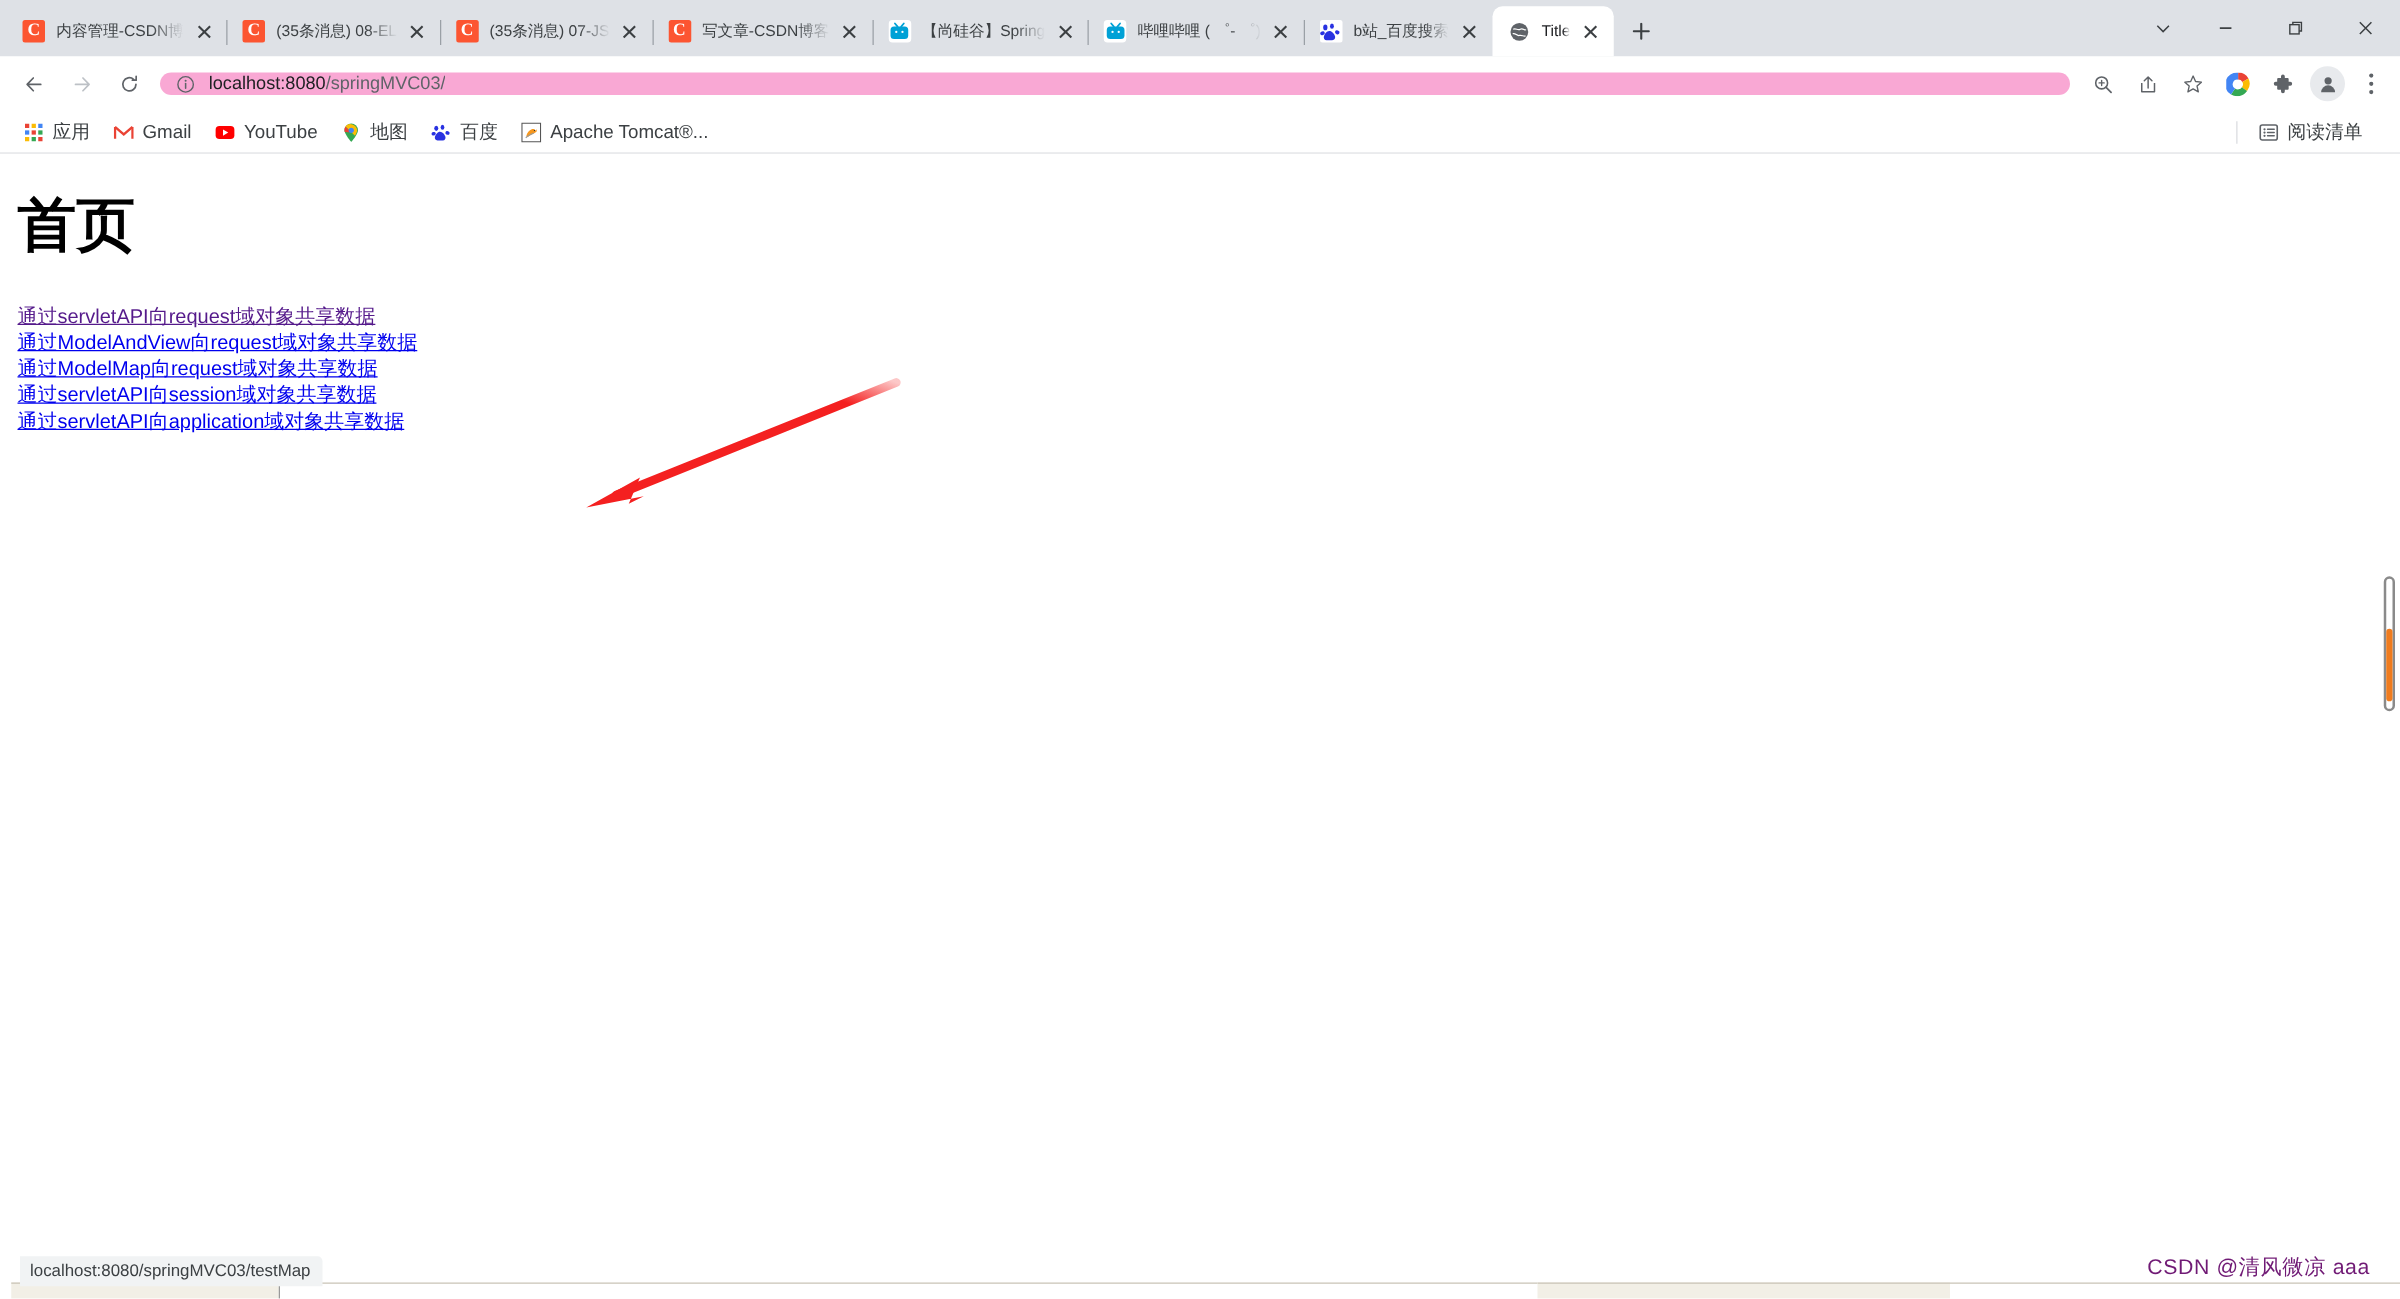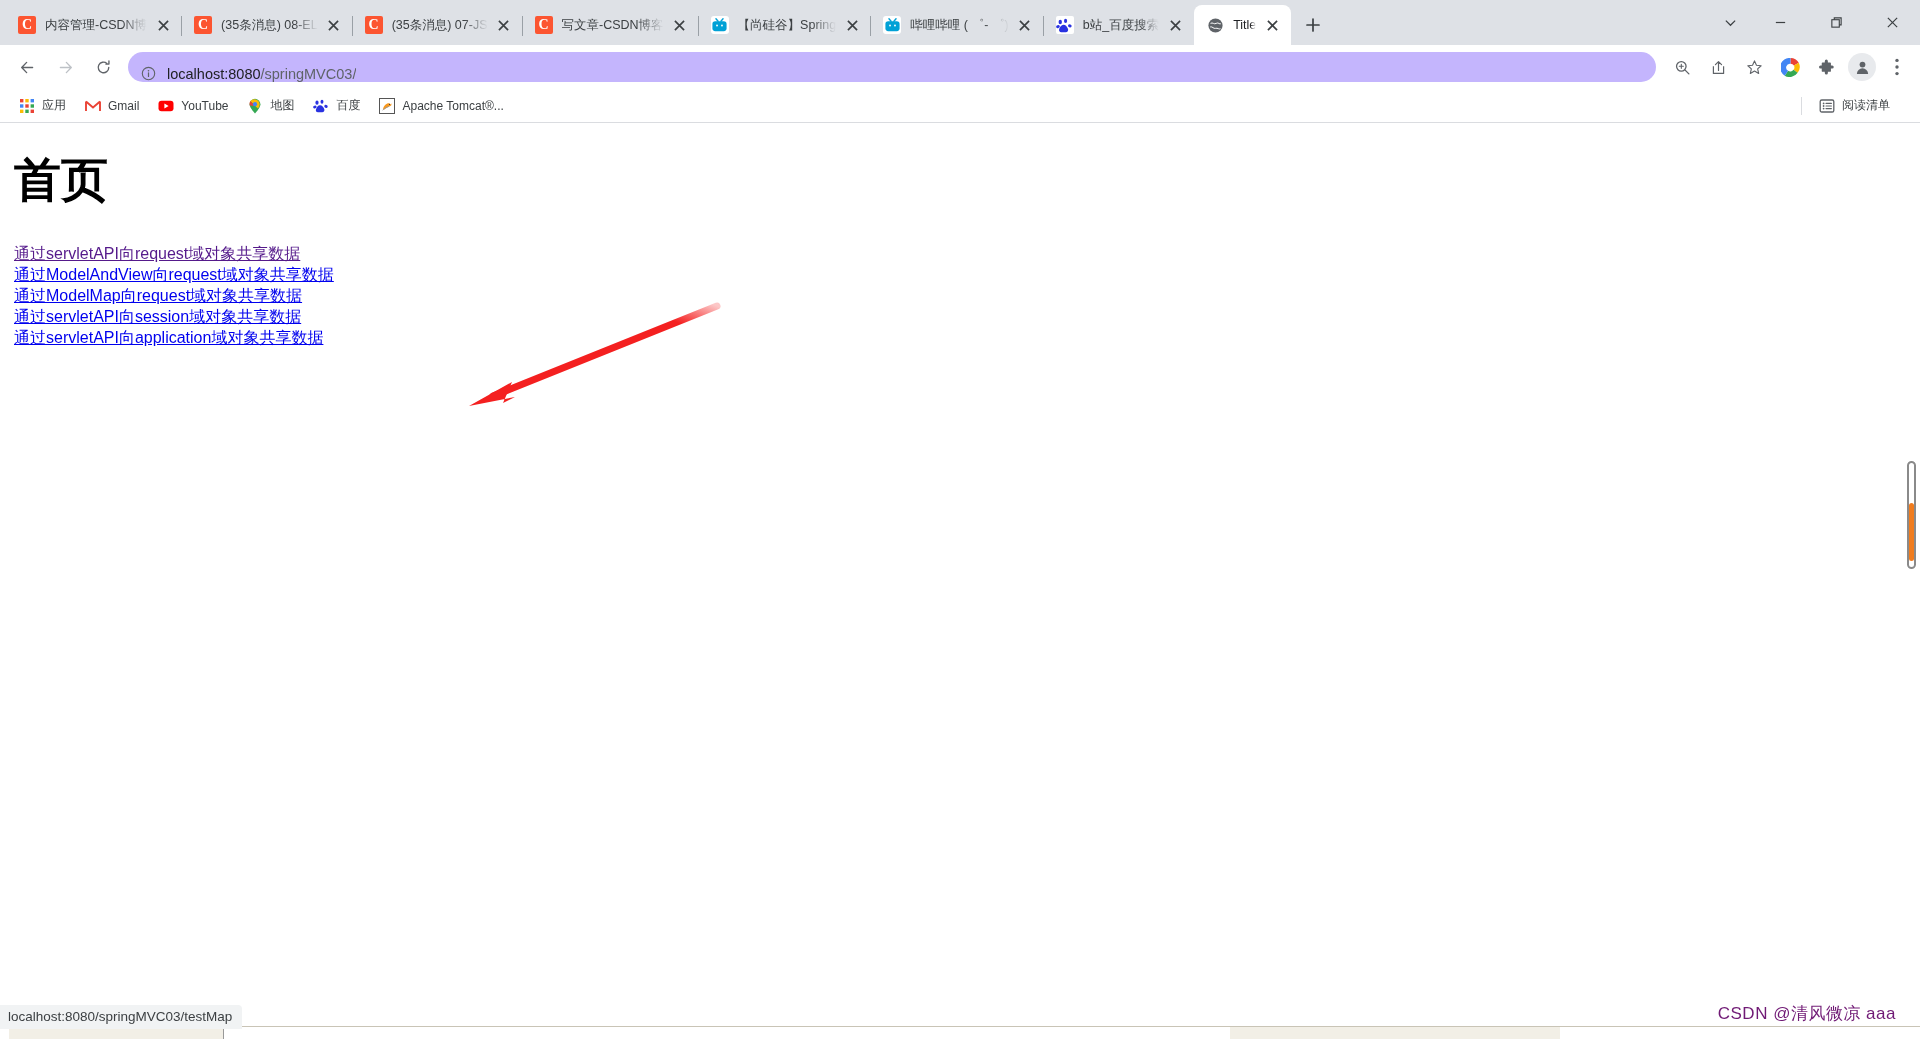--- a/index.html
+++ b/index.html
@@ -109,24 +109,24 @@
   }
   .nav-btn {
     width: 32px; height: 32px; margin: 0 3px;
     display: flex; align-items: center; justify-content: center;
     border-radius: 50%; color: #5f6368; cursor: pointer;
   }
   .nav-btn svg { width: 17px; height: 17px; }
   .nav-btn.disabled { color: #bdc1c6; }
   .omnibox {
     flex: 1 1 auto;
-    height: 30px;
-    background: #c4b5fd;
+    height: 18px;
+    background: #f9a8d4;
     border-radius: 16px;
-    display: flex; align-items: flex-end;
+    display: flex; align-items: center;
     margin: 0 8px 0 6px;
     padding: 0 12px;
     min-width: 0;
   }
   .omnibox .info-icon {
     width: 17px; height: 17px; flex: 0 0 17px;
     margin-right: 10px; color: #5f6368;
     display: flex; align-items: center; justify-content: center;
   }
   .omnibox .info-icon svg { width: 15px; height: 15px; }
@@ -170,21 +170,21 @@
     height: 26px; padding: 0 8px;
     border-radius: 4px; cursor: pointer;
     margin-right: 2px;
   }
   .bm-ico {
     width: 17px; height: 17px; flex: 0 0 17px;
     margin-right: 7px;
     display: flex; align-items: center; justify-content: center;
   }
   .bm-ico svg { width: 16px; height: 16px; display: block; }
-  .bm-label { font-size: 12px; color: #3c4043; white-space: nowrap; }
+  .bm-label { font-size: 15px; color: #3c4043; white-space: nowrap; }
   .bm-right { position: absolute; right: 20px; display: flex; align-items: center; }
   .bm-sep { width: 1px; height: 18px; background: #dadce0; margin-right: 8px; }
 
   
   .page {
     flex: 1 1 auto;
     background: #ffffff;
     position: relative;
     overflow: hidden;
   }
@@ -237,21 +237,21 @@
     position: absolute;
     left: 0px; top: 40px;
     width: 5px; height: 58px;
     background: #f07c1e;
     border-radius: 3px;
   }
 
   
   .statusbar {
     position: absolute;
-    left: 0; bottom: 10px;
+    left: 16px; bottom: 10px;
     background: #f1f3f4;
     border-top-right-radius: 4px;
     padding: 4px 10px 5px 8px;
     font-size: 13.5px;
     color: #3c4043;
     max-width: 500px;
     white-space: nowrap;
     z-index: 5;
   }
 

